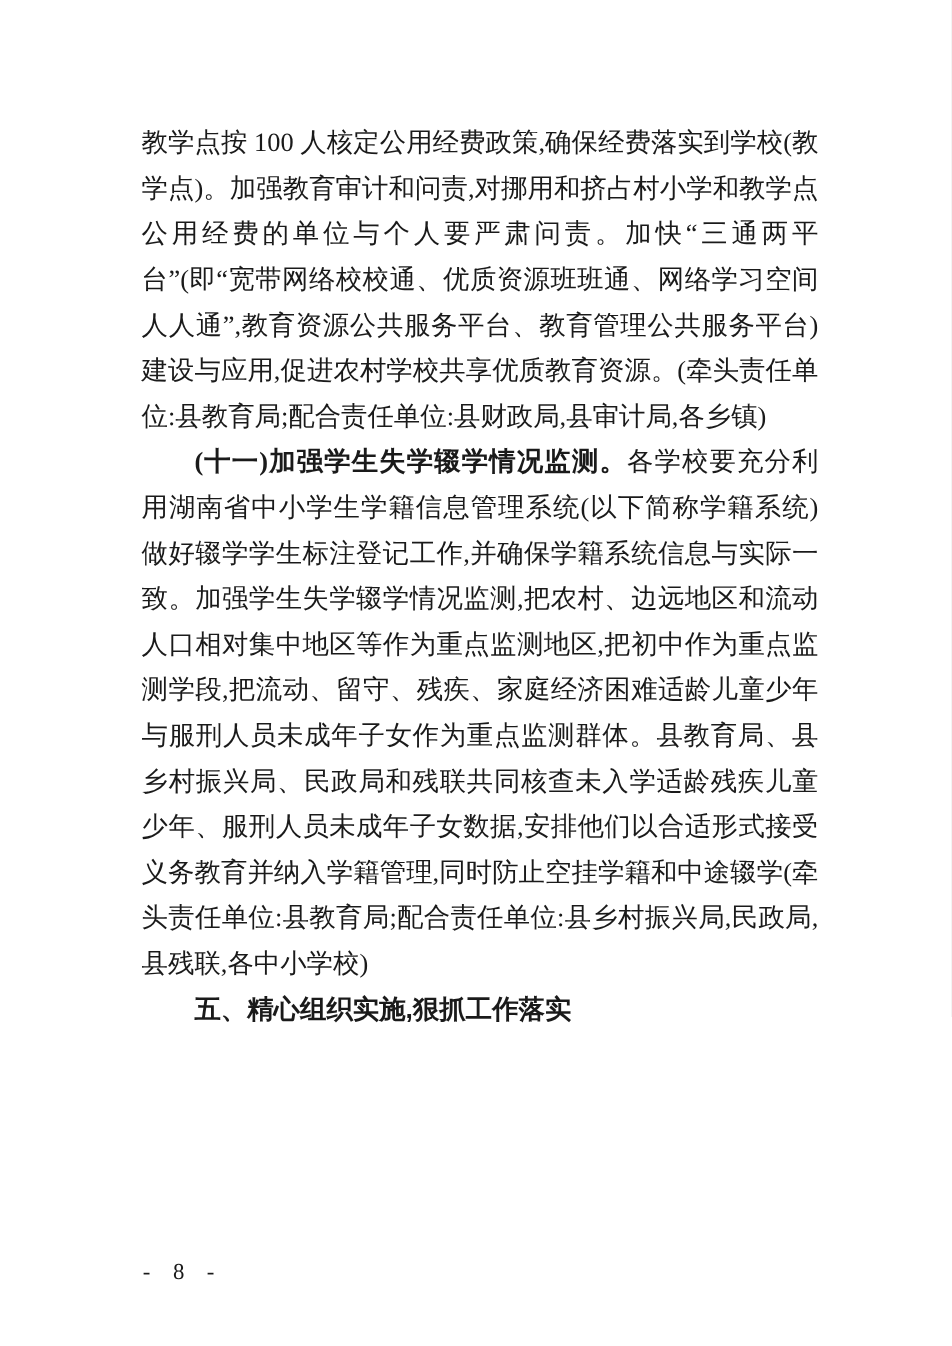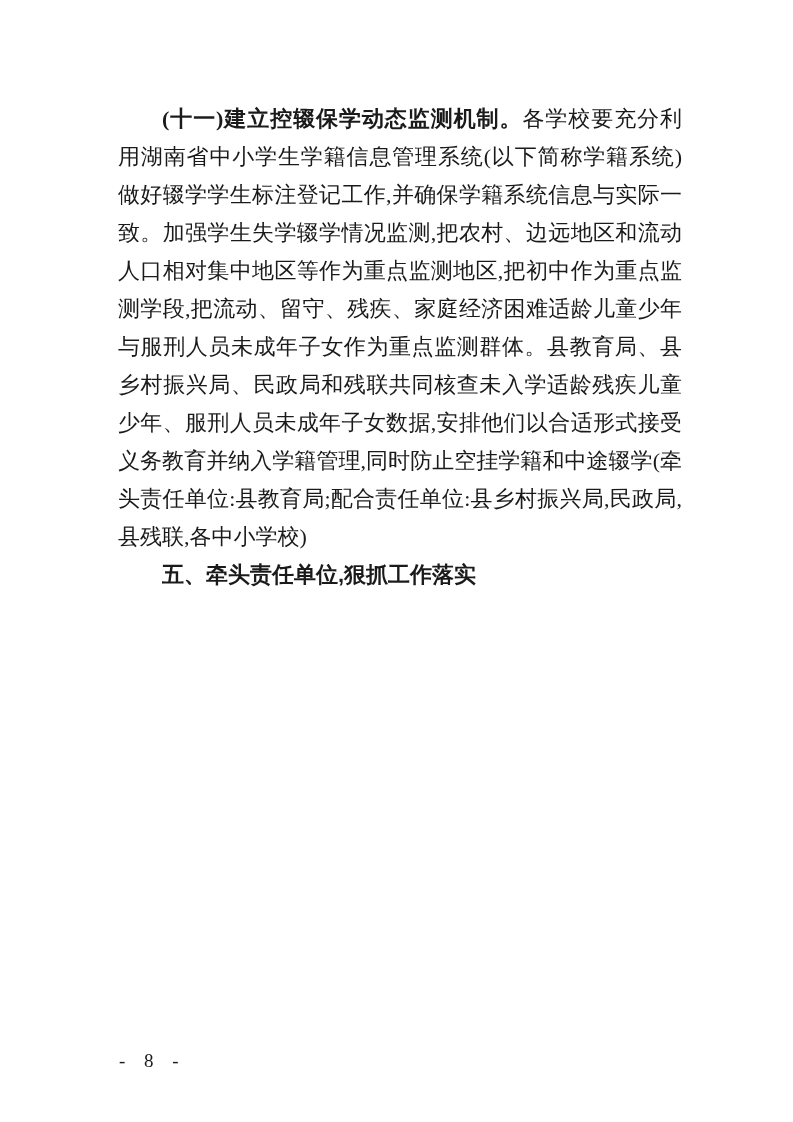--- a/index.html
+++ b/index.html
@@ -53,24 +53,27 @@
     letter-spacing: 7px;
     color: #1a1a1a;
   }
 </style>
 </head>
 <body>
 
 <div class="page">
   <div class="doc-body">
 
+    <p class="para">
+      <span>教学点按 100 人核定公用经费政策,确保经费落实到学校(教学点)。加强教育审计和问责,对挪用和挤占村小学和教学点公用经费的单位与个人要严肃问责。加快“三通两平台”(即“宽带网络校校通、优质资源班班通、网络学习空间人人通”,教育资源公共服务平台、教育管理公共服务平台)建设与应用,促进农村学校共享优质教育资源。(牵头责任单位:县教育局;配合责任单位:县财政局,县审计局,各乡镇)</span>
+    </p>
 
     <p class="para indent">
-      <span class="lead-bold">(十一)建立控辍保学动态监测机制。</span><span>各学校要充分利用湖南省中小学生学籍信息管理系统(以下简称学籍系统)做好辍学学生标注登记工作,并确保学籍系统信息与实际一致。加强学生失学辍学情况监测,把农村、边远地区和流动人口相对集中地区等作为重点监测地区,把初中作为重点监测学段,把流动、留守、残疾、家庭经济困难适龄儿童少年与服刑人员未成年子女作为重点监测群体。县教育局、县乡村振兴局、民政局和残联共同核查未入学适龄残疾儿童少年、服刑人员未成年子女数据,安排他们以合适形式接受义务教育并纳入学籍管理,同时防止空挂学籍和中途辍学(牵头责任单位:县教育局;配合责任单位:县乡村振兴局,民政局,县残联,各中小学校)</span>
+      <span class="lead-bold">(十一)加强学生失学辍学情况监测。</span><span>各学校要充分利用湖南省中小学生学籍信息管理系统(以下简称学籍系统)做好辍学学生标注登记工作,并确保学籍系统信息与实际一致。加强学生失学辍学情况监测,把农村、边远地区和流动人口相对集中地区等作为重点监测地区,把初中作为重点监测学段,把流动、留守、残疾、家庭经济困难适龄儿童少年与服刑人员未成年子女作为重点监测群体。县教育局、县乡村振兴局、民政局和残联共同核查未入学适龄残疾儿童少年、服刑人员未成年子女数据,安排他们以合适形式接受义务教育并纳入学籍管理,同时防止空挂学籍和中途辍学(牵头责任单位:县教育局;配合责任单位:县乡村振兴局,民政局,县残联,各中小学校)</span>
     </p>
 
-    <p class="section-heading">五、牵头责任单位,狠抓工作落实</p>
+    <p class="section-heading">五、精心组织实施,狠抓工作落实</p>
 
 
   </div>
 
   <div class="page-footer">- 8 -</div>
 </div>
 
 </body></html>

